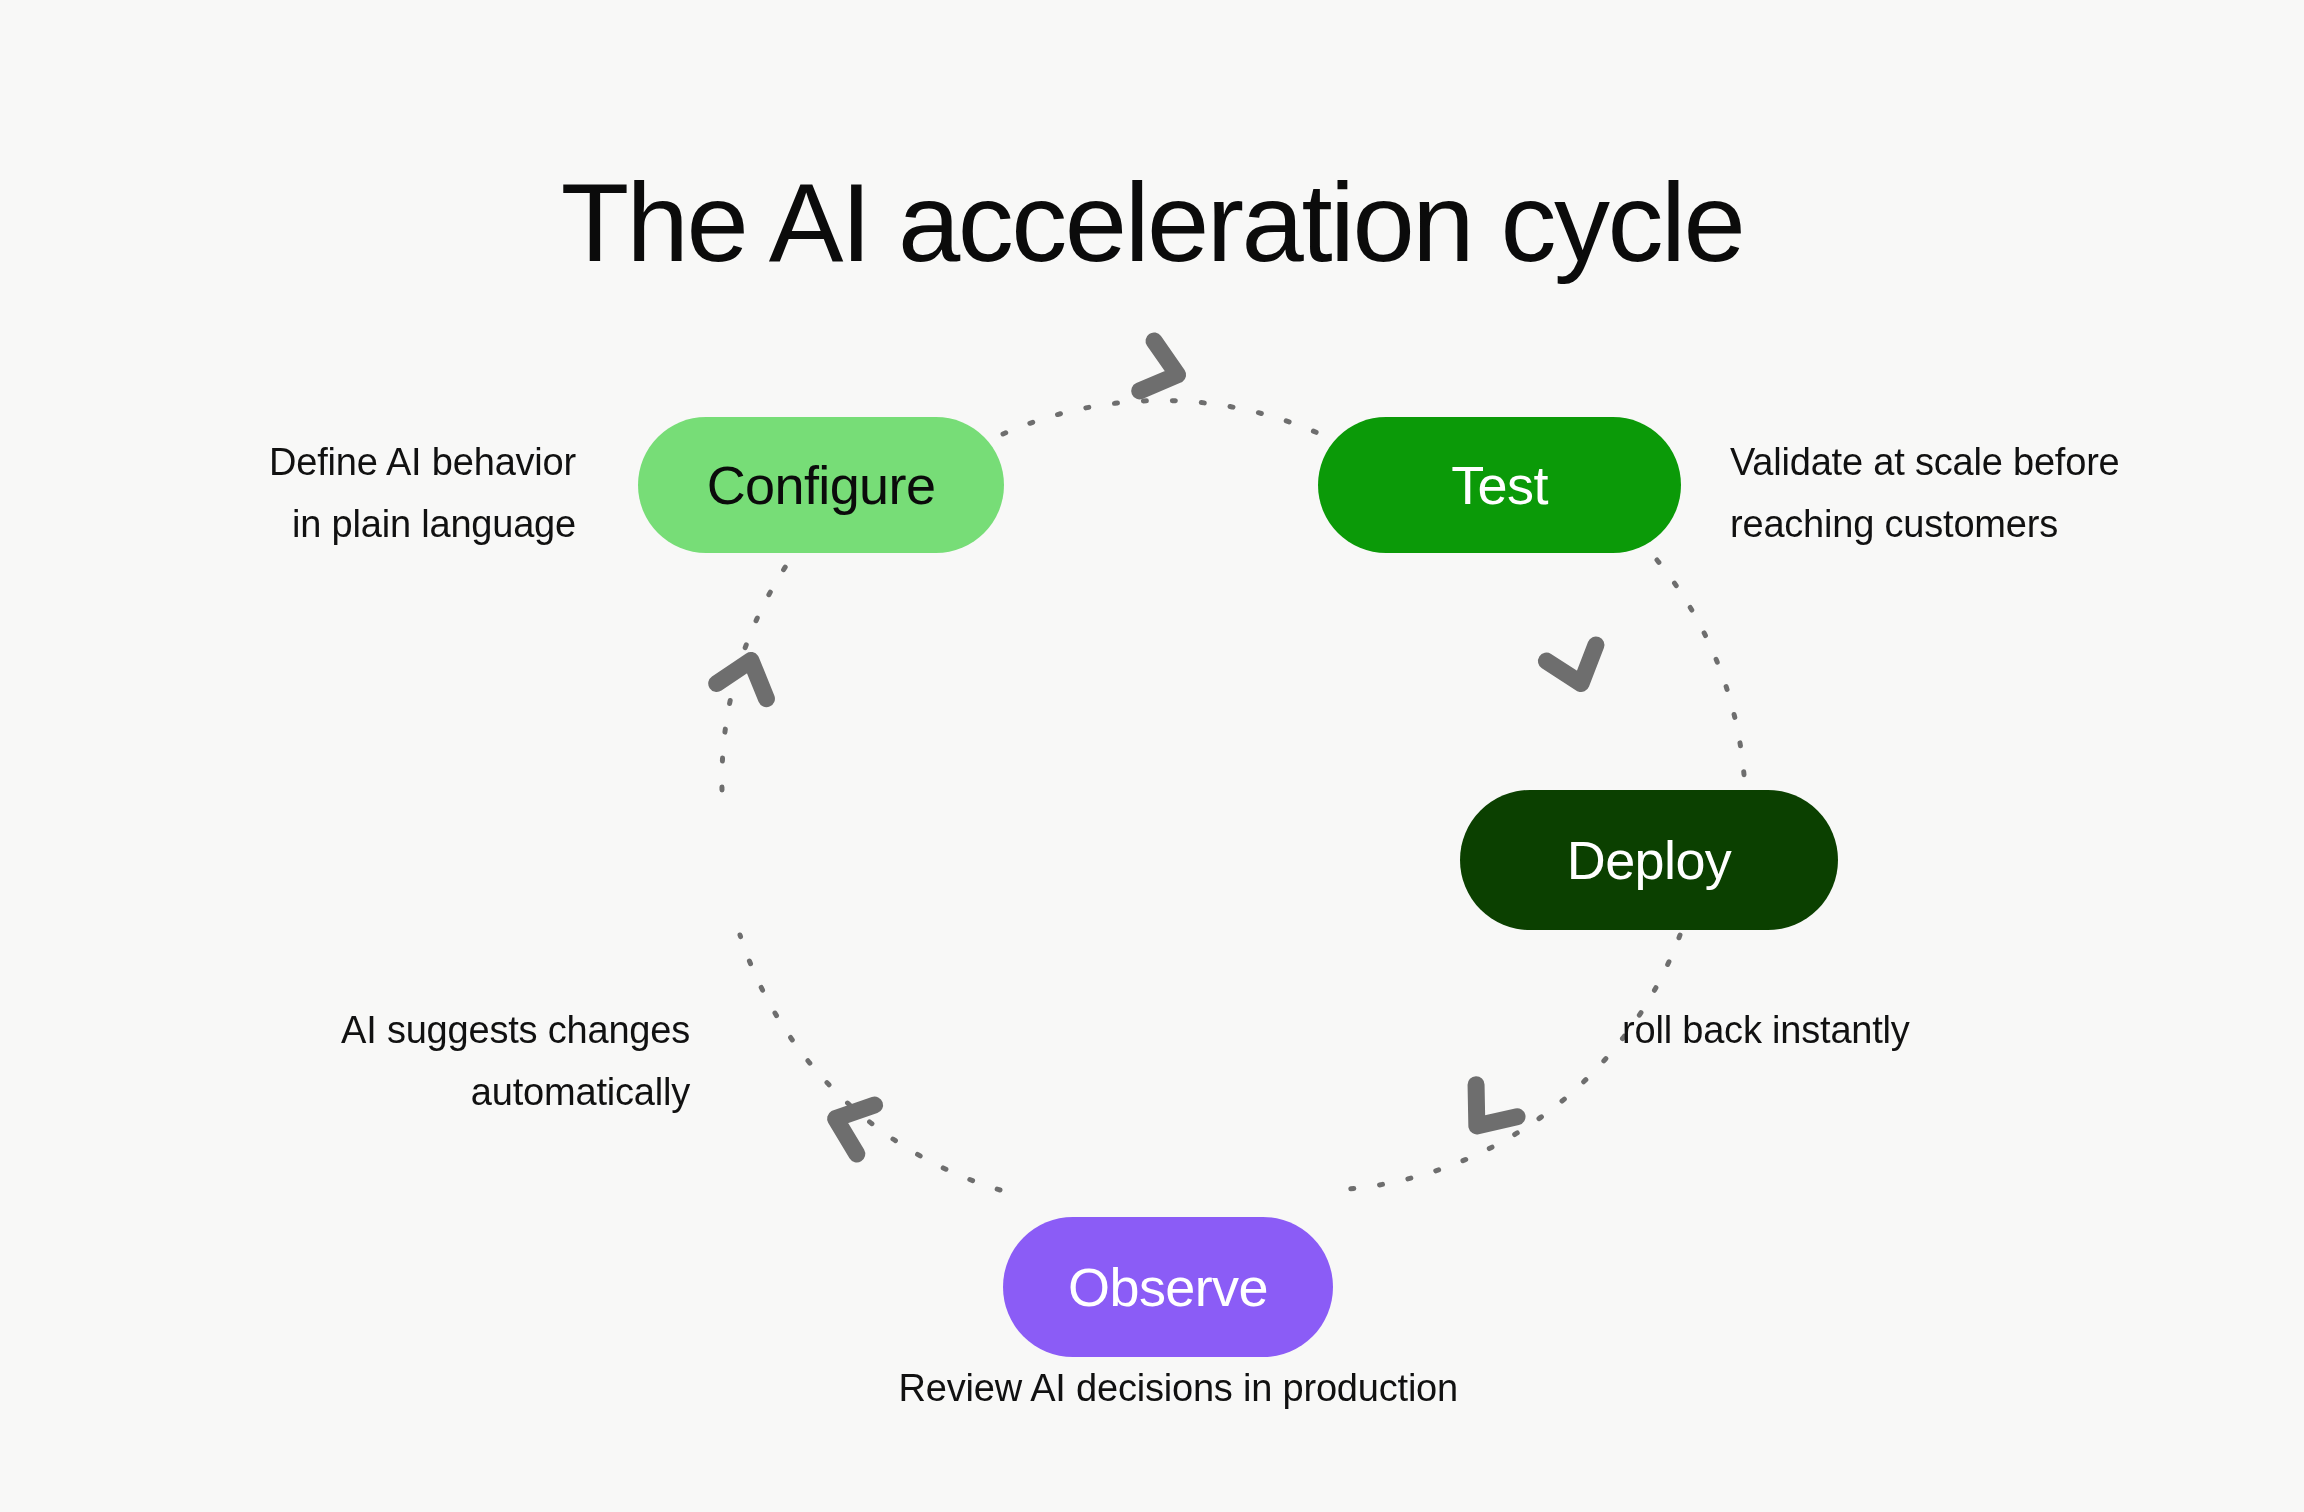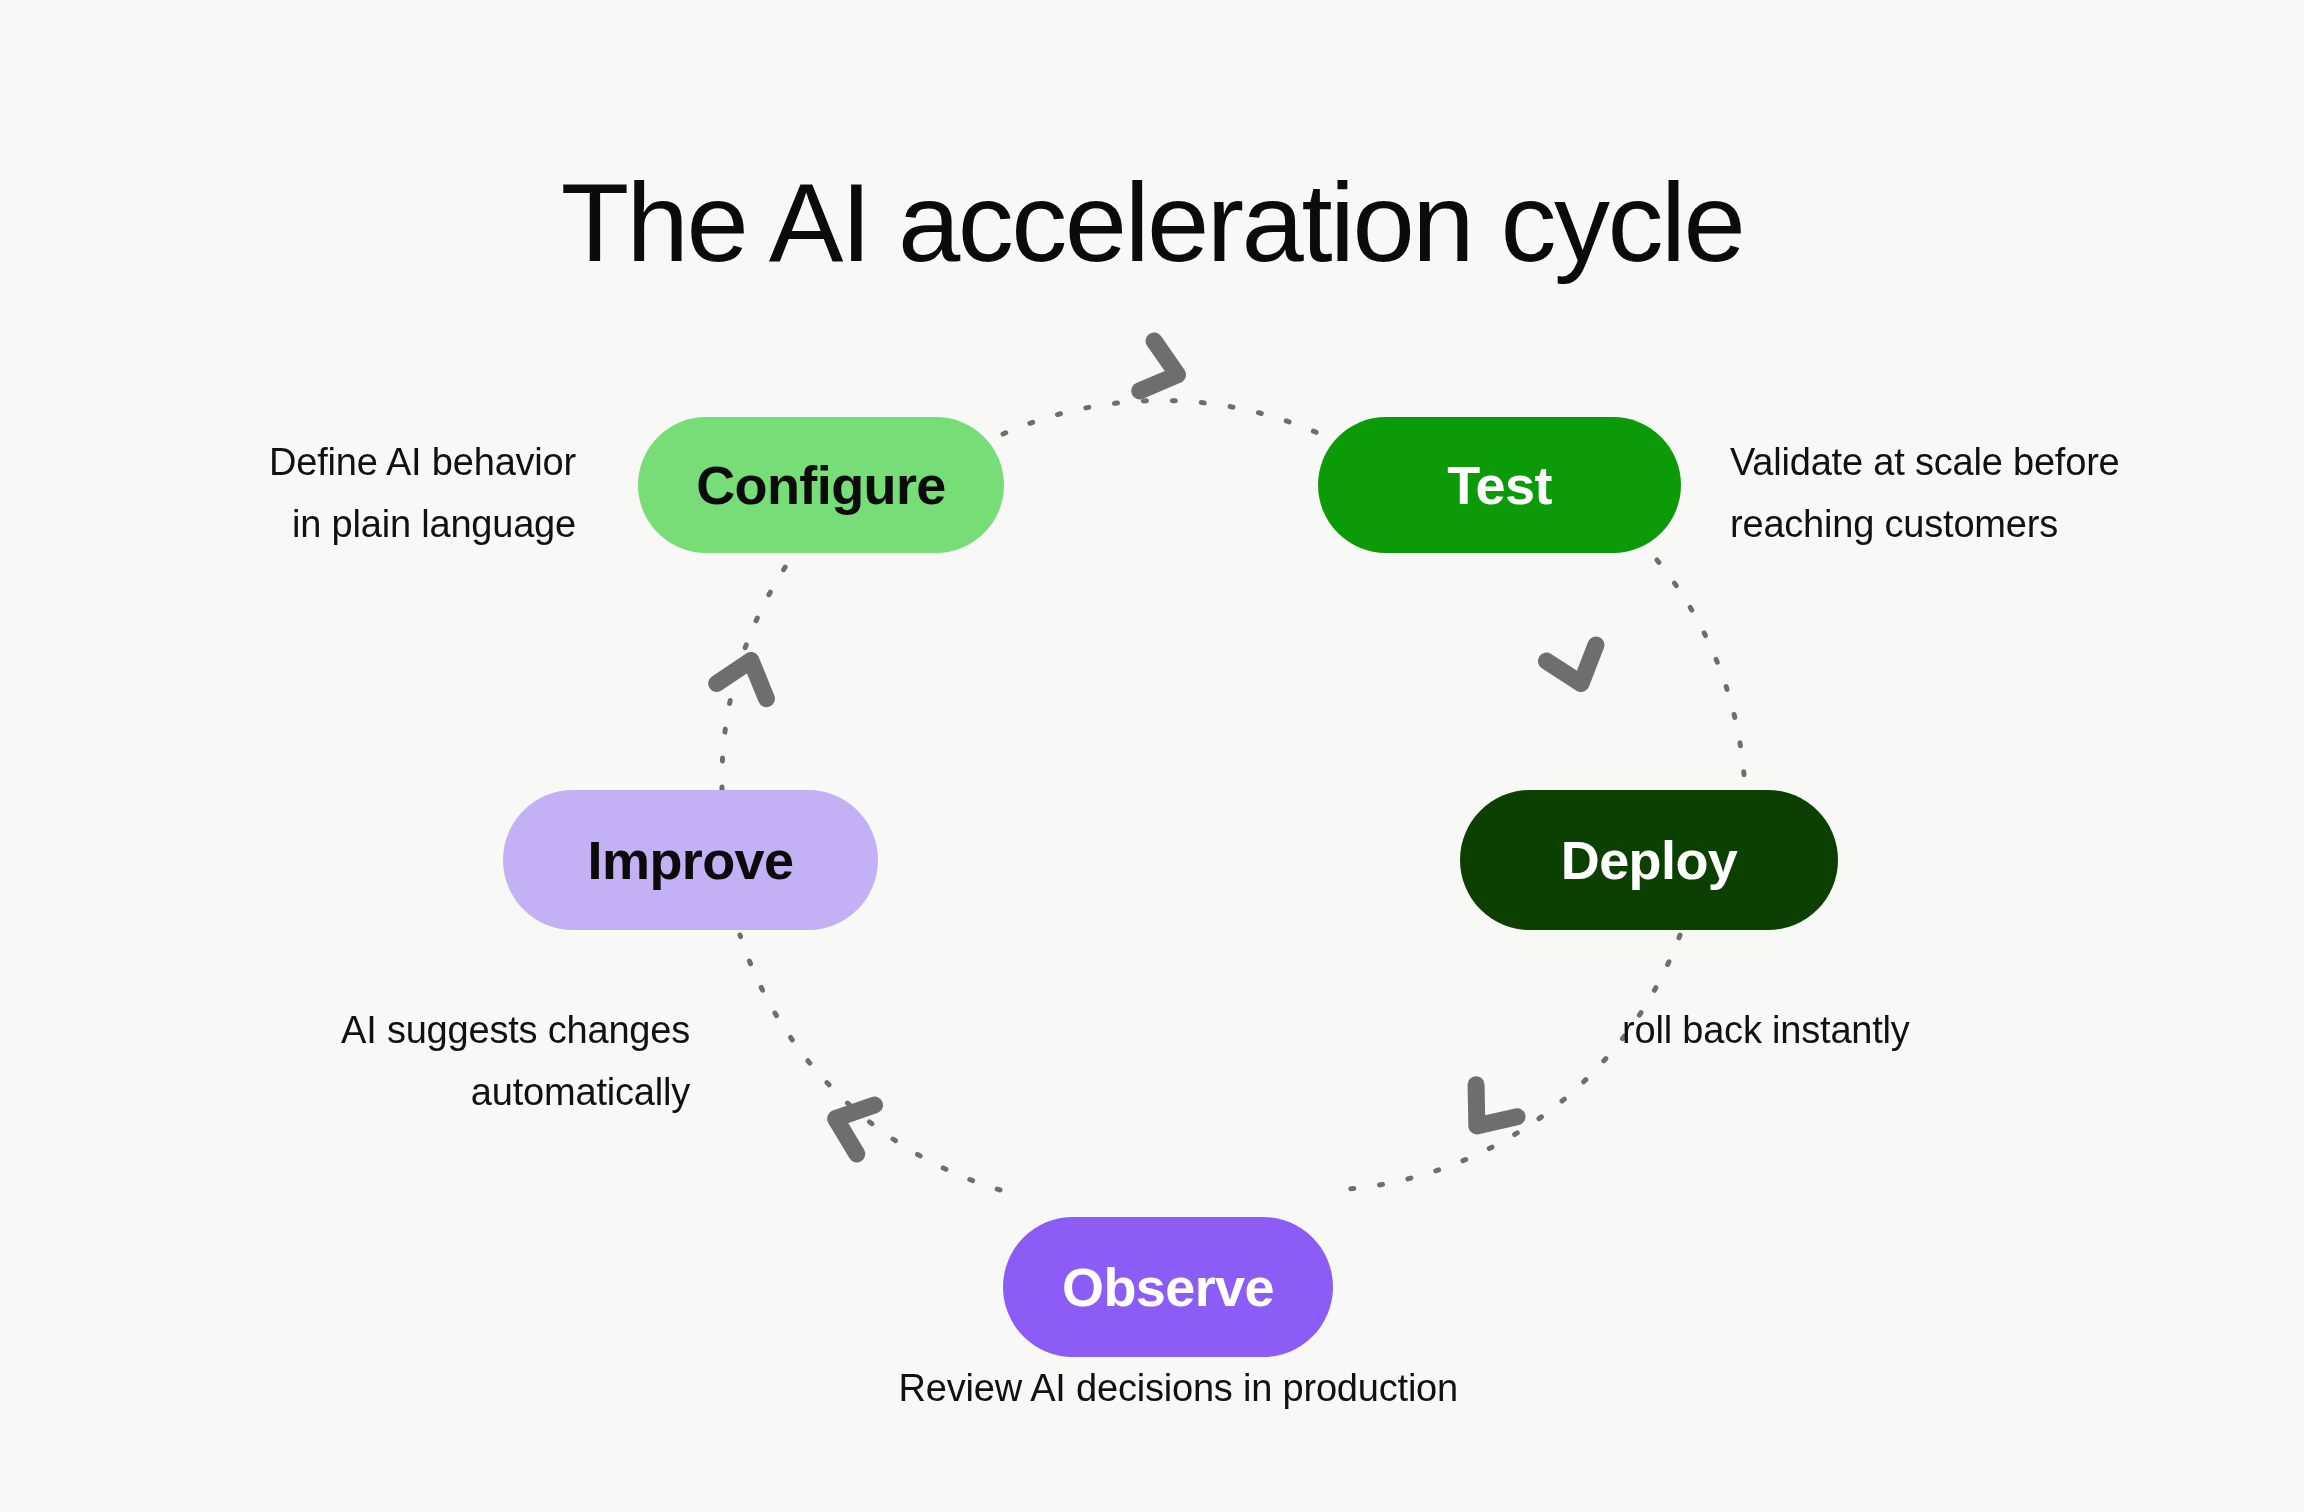--- a/index.html
+++ b/index.html
@@ -50,21 +50,21 @@
 
   
   .node {
     position: absolute;
     display: flex;
     align-items: center;
     justify-content: center;
     border-radius: 999px;
     box-sizing: border-box;
     font-size: 54px;
-    font-weight: 700;
+    font-weight: 400;
     letter-spacing: -0.6px;
     white-space: nowrap;
   }
   .node-configure {
     left: 638px;
     top: 417px;
     width: 366px;
     height: 136px;
     background: #77DD77;
     color: #0B0B0B;
@@ -182,21 +182,20 @@
     </svg>
 
     <div class="node node-configure">Configure</div>
 
     <div class="node node-test">Test</div>
 
     <div class="node node-deploy">Deploy</div>
 
     <div class="node node-observe">Observe</div>
 
-    <div class="node node-improve">Improve</div>
 
     <div class="caption caption-configure">
       <span class="line">Define AI behavior</span>
       <span class="line">in plain language</span>
     </div>
 
     <div class="caption caption-test">
       <span class="line">Validate at scale before</span>
       <span class="line">reaching customers</span>
     </div>

